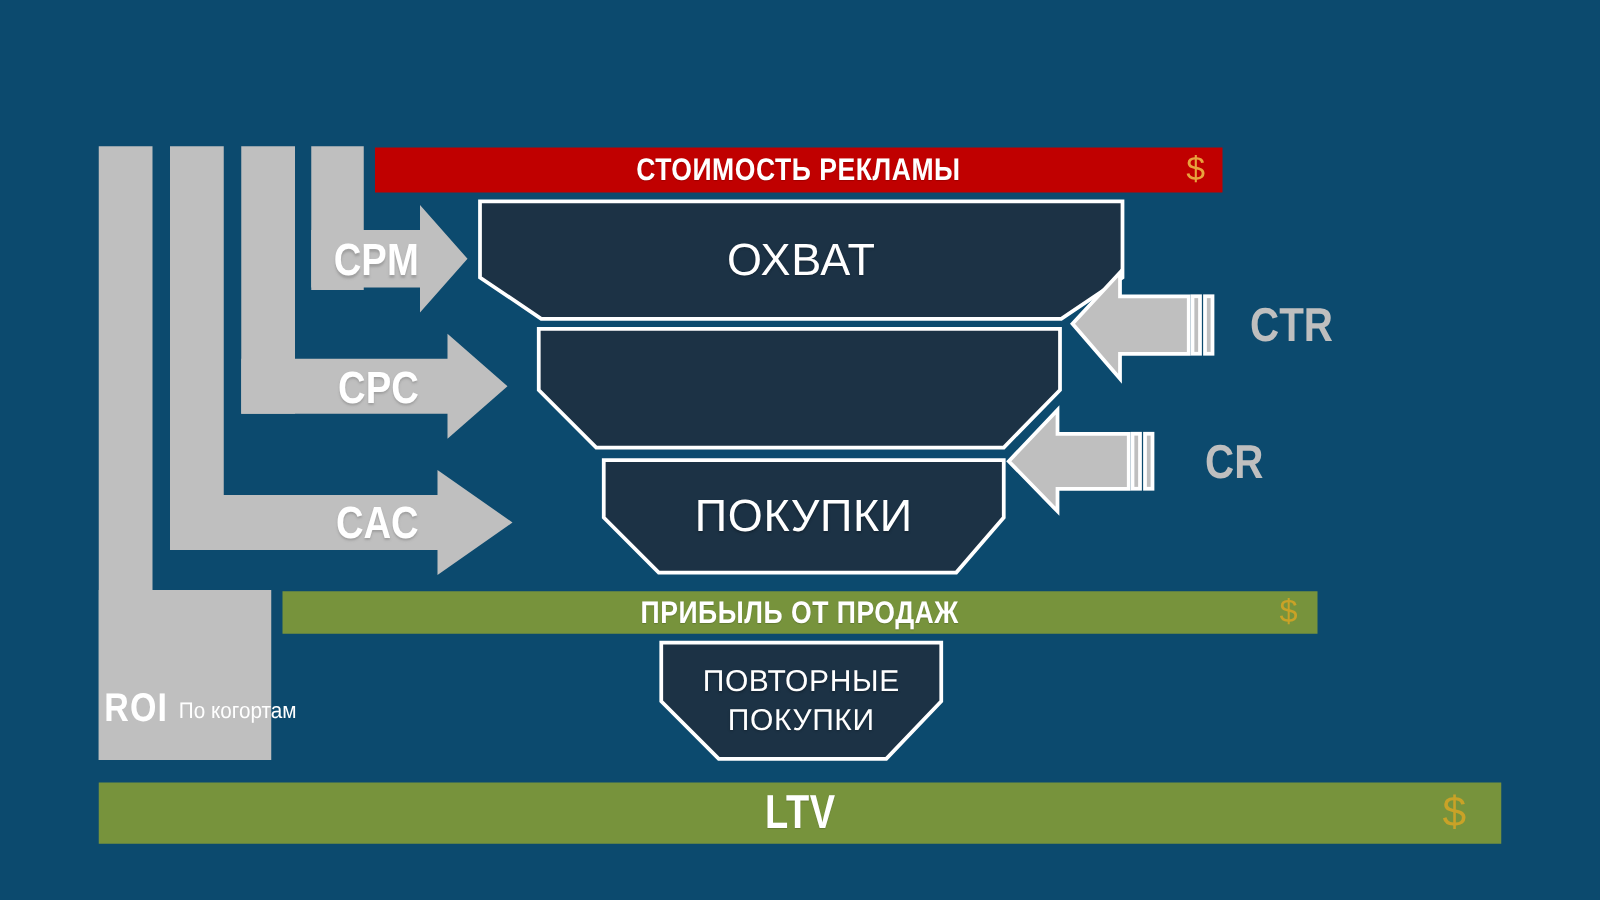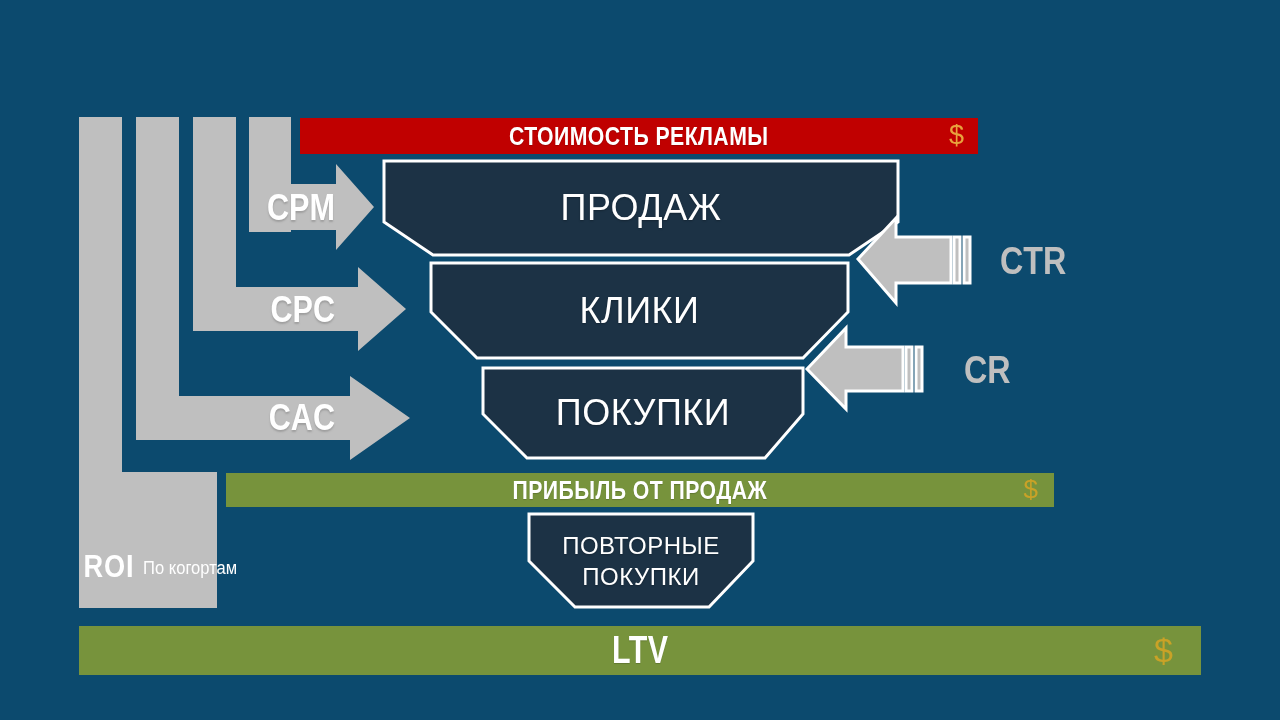--- a/index.html
+++ b/index.html
@@ -65,22 +65,21 @@
     <path class="f-gray stroke-w" d="M807,369 L846,328 V347 H903 V391 H846 V409 Z"></path>
     <rect class="f-gray stroke-w" x="906" y="347" width="6" height="44"></rect>
     <rect class="f-gray stroke-w" x="916" y="347" width="6" height="44"></rect>
   </svg>
 
   <div class="abs bar bar-red" style="left:300px;top:118px;width:678px;height:36px;">
     <span class="capt">СТОИМОСТЬ РЕКЛАМЫ</span>
     <span class="dollar" style="right:14px;font-size:27px;color:var(--gold_on_red,#E8A33D);">$</span>
   </div>
 
-  <div class="abs stage-label" style="left:384px;top:161px;width:514px;height:94px;">ПРОДАЖ</div>
-  <div class="abs stage-label" style="left:431px;top:263px;width:417px;height:95px;">КЛИКИ</div>
+  <div class="abs stage-label" style="left:384px;top:161px;width:514px;height:94px;">ОХВАТ</div>
   <div class="abs stage-label" style="left:483px;top:368px;width:320px;height:90px;">ПОКУПКИ</div>
   <div class="abs stage-label small" style="left:529px;top:514px;width:224px;height:93px;">
     <span>ПОВТОРНЫЕ</span>
     <span>ПОКУПКИ</span>
   </div>
 
   <div class="abs metric metric-left" style="left:195px;top:185px;width:140px;height:45px;">
     <span class="t">CPM</span>
   </div>
   <div class="abs metric metric-left" style="left:195px;top:288px;width:140px;height:44px;">

